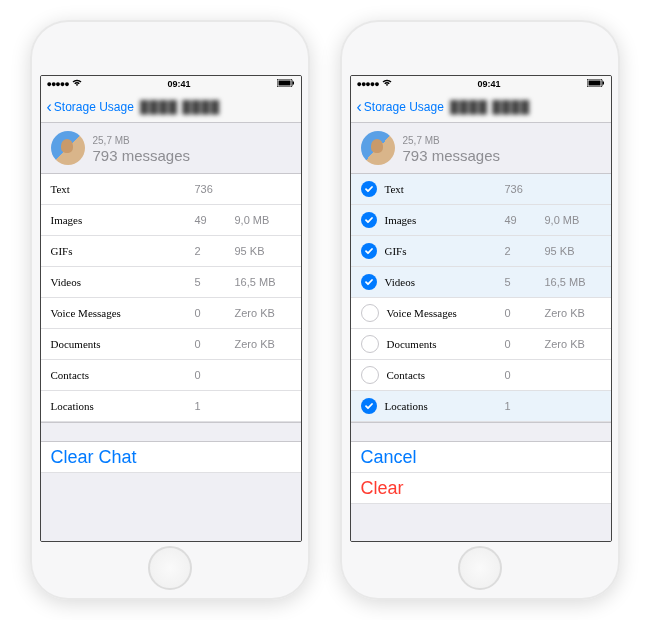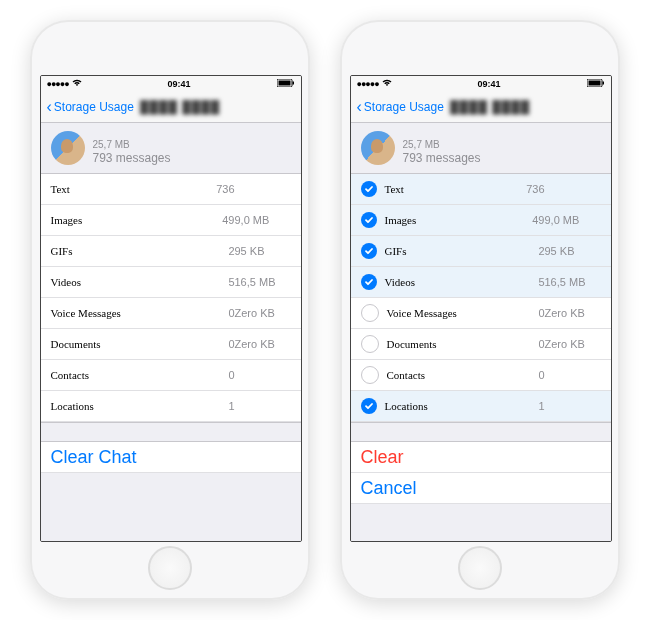--- a/index.html
+++ b/index.html
@@ -94,40 +94,40 @@
   .avatar::after{
     content:"";
     position:absolute;
     left:10px; top:8px;
     width:12px;height:14px;
     background:#c99a6b;
     border-radius:50% 50% 40% 40%;
   }
   .header-text { line-height: 1.2; }
   .header-text .size { color:#8e8e93; font-size:10px; }
-  .header-text .msgs { color:#8e8e93; font-size:12px; }
+  .header-text .msgs { color:#8e8e93; font-size:15px; }
   .list { background:#fff; }
   .row {
     display:flex;
     align-items:center;
     border-bottom:1px solid #e0e0e3;
     padding: 0 10px;
     height: 30px;
   }
   .row.sel-on { background:#eaf3fb; }
   .check {
     width:16px; height:16px; border-radius:50%;
     margin-right:8px; flex:none;
     display:flex; align-items:center; justify-content:center;
   }
   .check.on { background:#007aff; }
   .check.off { border:1.5px solid #c8c7cc; }
   .check.on svg { display:block; }
   .row .label { flex:1; color:#000;font-family:Liberation Serif, serif; }
-  .row .count { width:40px; text-align:right; color:#8e8e93; }
+  .row .count { width:40px; color:#8e8e93; }
   .row .bytes { width:56px; text-align:left; color:#8e8e93; }
   .spacer { height:18px; background:#efeff4; border-bottom:1px solid #c8c7cc; border-top:1px solid #c8c7cc;}
   .action-row {
     background:#fff;
     height:30px;
     display:flex;
     align-items:center;
     padding:0 10px;
     border-bottom:1px solid #e0e0e3;
     font-size:18px;
@@ -320,18 +320,18 @@
             <svg width="10" height="10" viewBox="0 0 10 10">
               <path d="M2 5.2L4 7.2L8 3" stroke="#fff" stroke-width="1.8" fill="none" stroke-linecap="round" stroke-linejoin="round"></path>
             </svg>
           </div>
           <span class="label">Locations</span>
           <span class="count">1</span>
           <span class="bytes"></span>
         </div>
       </div>
     <div class="spacer"></div>
+    <div class="action-row blue">Cancel</div>
     <div class="action-row red">Clear</div>
-    <div class="action-row blue">Cancel</div>
     <div class="filler"></div>
   </div>
   <div class="home-btn"></div>
 </div>
 
 </body></html>

